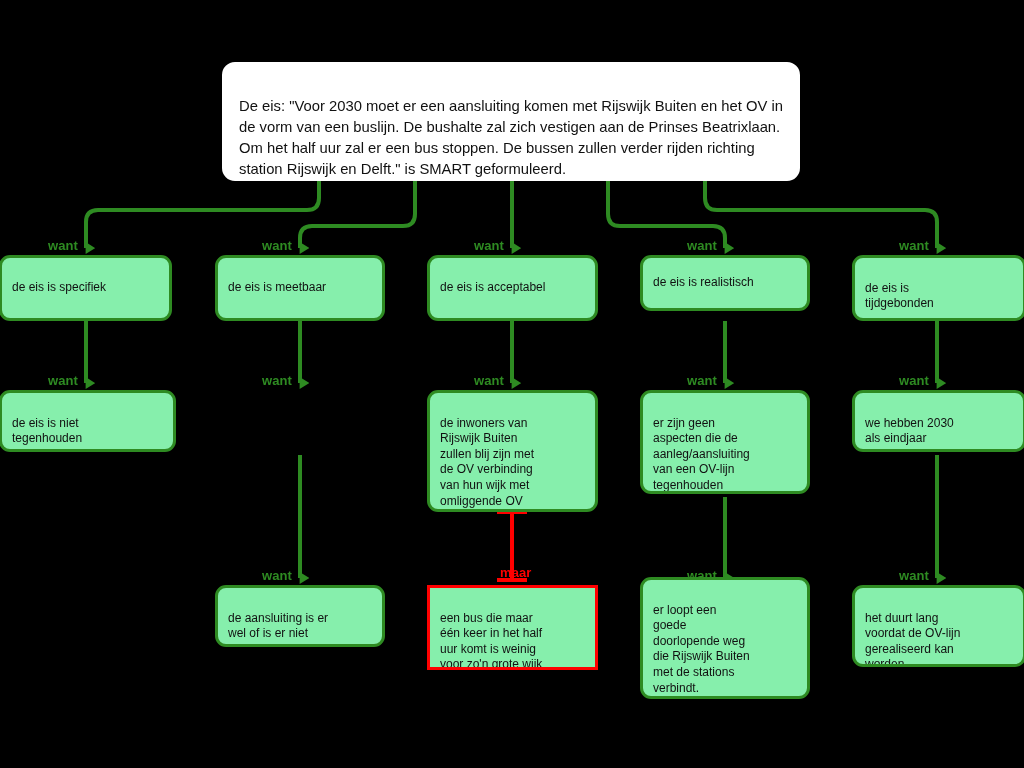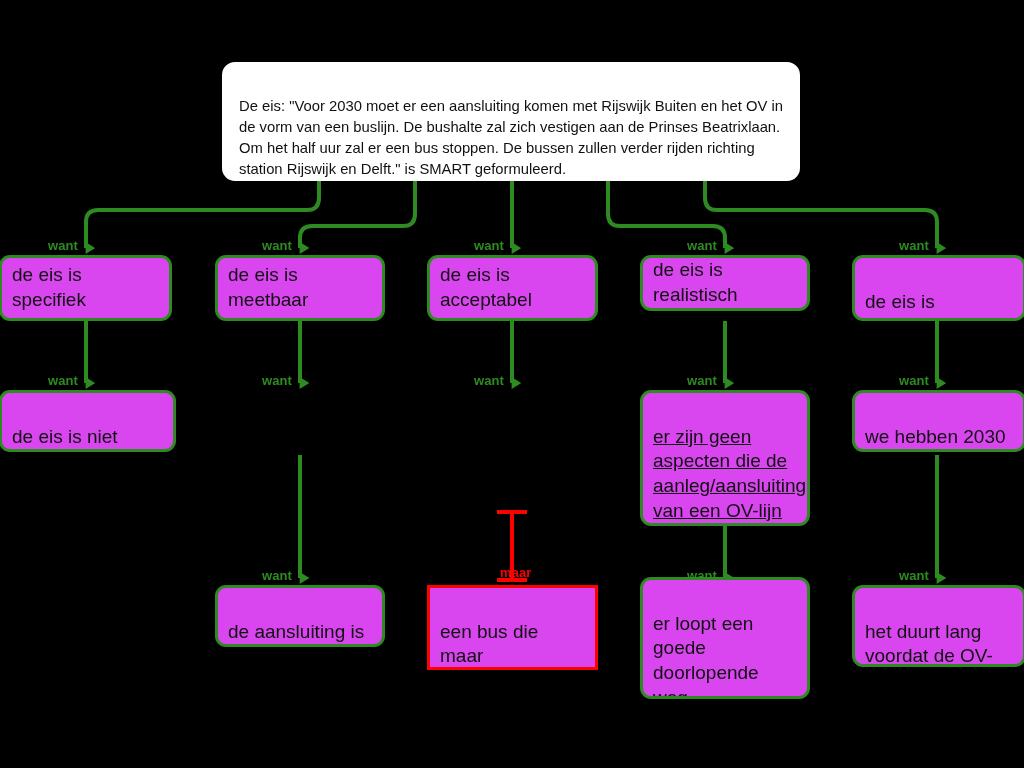--- a/index.html
+++ b/index.html
@@ -20,25 +20,25 @@
     position: absolute;
     left: 0;
     top: 0;
     width: 1024px;
     height: 768px;
     pointer-events: none;
   }
   .node {
     position: absolute;
     box-sizing: border-box;
-    background: #d946ef;
+    background: #86efac;
     border: 3px solid #2e8b22;
     border-radius: 11px;
     color: #111111;
-    font-size: 19px;
+    font-size: 12px;
     line-height: 1.30;
     padding: 7px 16px 7px 10px;
     white-space: pre-line;
     overflow: hidden;
   }
   .node.root {
     border-radius: 13px;
     border-color: #ffffff;
     background: #ffffff;
     font-size: 14.8px;
@@ -140,23 +140,31 @@
 
   <div class="conn-label" style="left:48px; top:373px;">want</div>
   <div class="node" style="left:-1px; top:390px; width:177px; height:62px;">
     <span>de eis is niet
 tegenhouden</span>
   </div>
 
   <div class="conn-label" style="left:262px; top:373px;">want</div>
 
   <div class="conn-label" style="left:474px; top:373px;">want</div>
+  <div class="node" style="left:427px; top:390px; width:171px; height:122px;">
+    <span>de inwoners van
+Rijswijk Buiten
+zullen blij zijn met
+de OV verbinding
+van hun wijk met
+omliggende OV</span>
+  </div>
 
   <div class="conn-label" style="left:687px; top:373px;">want</div>
-  <div class="node" style="left:640px; top:390px; width:170px; height:136px;text-decoration:underline;">
+  <div class="node" style="left:640px; top:390px; width:170px; height:104px;">
     <span>er zijn geen
 aspecten die de
 aanleg/aansluiting
 van een OV-lijn
 tegenhouden</span>
   </div>
 
   <div class="conn-label" style="left:899px; top:373px;">want</div>
   <div class="node" style="left:852px; top:390px; width:174px; height:62px;">
     <span>we hebben 2030

